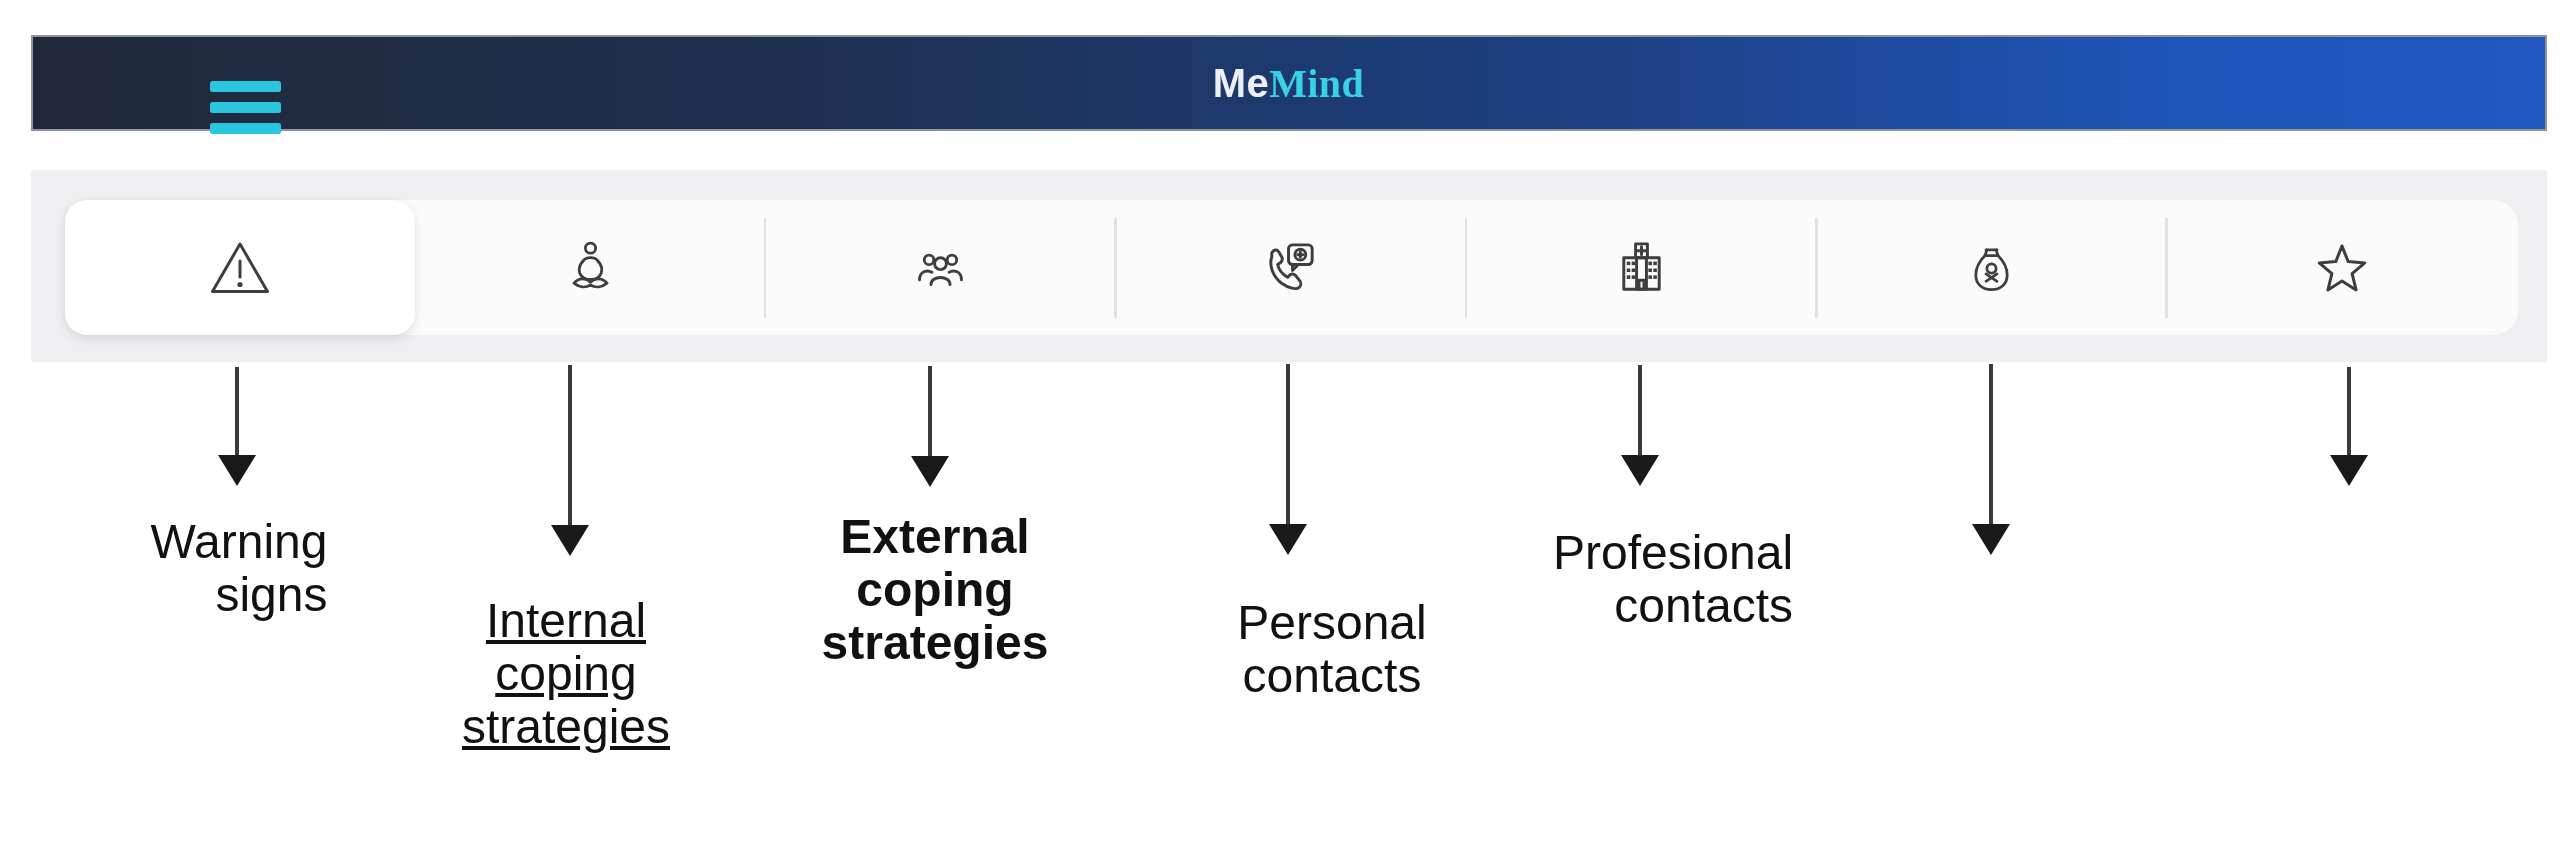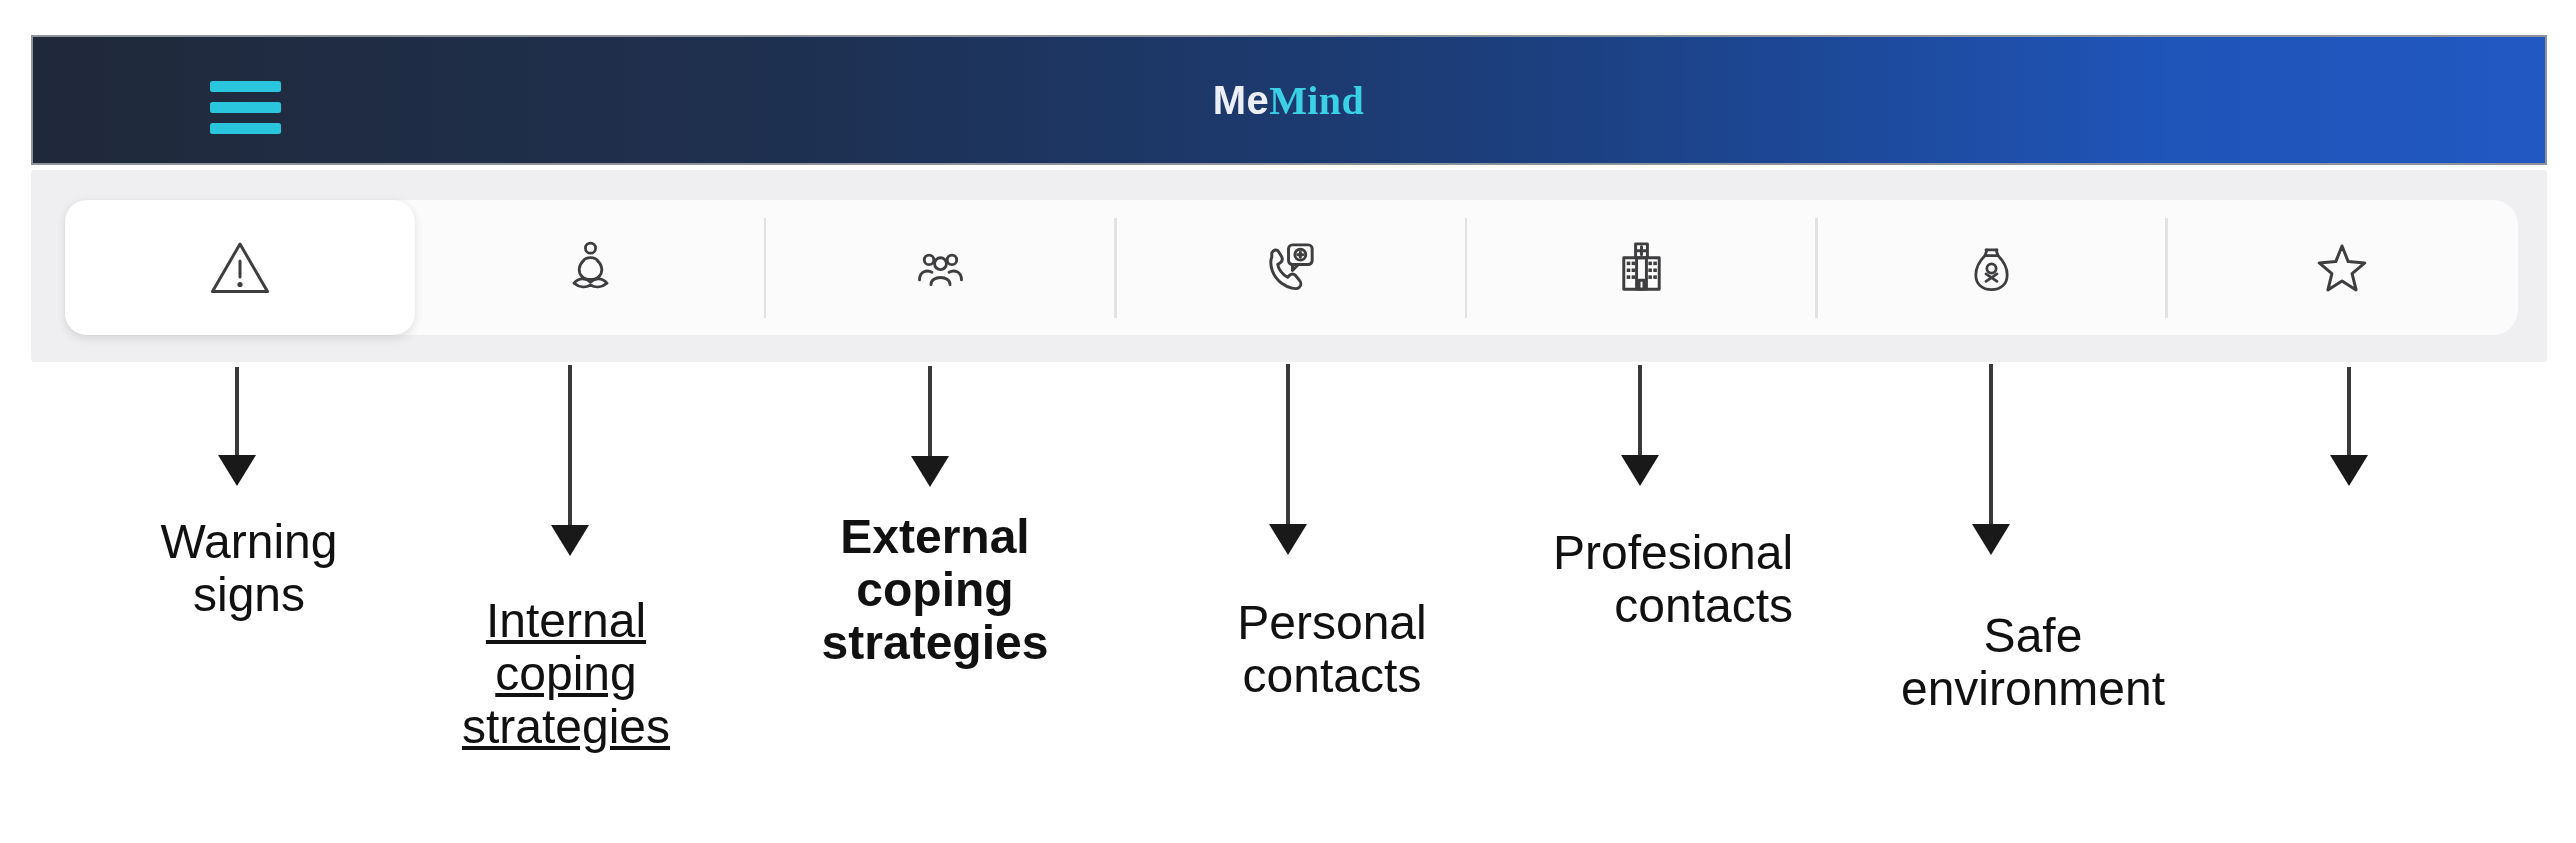--- a/index.html
+++ b/index.html
@@ -3,21 +3,21 @@
 <meta charset="utf-8">
 <style>
   html,body{margin:0;padding:0;background:#ffffff;}
   .canvas{
     position:relative;width:2576px;height:843px;background:#ffffff;
     font-family:"Liberation Sans",sans-serif;overflow:hidden;
   }
 
   
   .app-header{
-    position:absolute;left:30.5px;top:35px;width:2516px;height:130px;
+    position:absolute;left:30.5px;top:35px;width:2516px;height:96px;
     box-sizing:border-box;border:2.5px solid #8e939c;
     background:linear-gradient(90deg,#20293a 0%,#1e3050 30%,#1c3f7e 60%,#1f54b8 85%,#2158c2 100%);
   }
   .hamburger{
     position:absolute;left:177px;top:44px;width:71px;height:53px;
     display:flex;flex-direction:column;justify-content:space-between;cursor:pointer;
   }
   .hamburger span{display:block;width:71px;height:10.7px;border-radius:2.5px;background:#29c6dd;}
   .app-title{
     position:absolute;left:0;top:0;width:100%;height:100%;
@@ -67,21 +67,21 @@
   .a4{left:1288px;top:364px;} .a4 .shaft{height:161px;}
   .a5{left:1640px;top:365px;} .a5 .shaft{height:91px;}
   .a6{left:1991px;top:364px;} .a6 .shaft{height:161px;}
   .a7{left:2349px;top:367px;} .a7 .shaft{height:89px;}
 
   
   .note{
     position:absolute;transform:translateX(-50%);text-align:center;
     font-size:48px;line-height:53px;color:#111111;white-space:pre-line;
   }
-  .n1{left:249px;top:515px;}
+  .n1{left:239px;top:515px;text-align:right;}
   .n2{left:566px;top:594px;text-decoration:underline;}
   .n3{left:935px;top:510px;font-weight:bold;}
   .n4{left:1332px;top:596px;}
   .n5{left:1673px;top:526px;text-align:right;}
   .n6{left:2033px;top:609px;}
   .n7{left:2373px;top:516px;}
 </style>
 </head>
 <body>
 
@@ -231,17 +231,15 @@
   <div class="note n2">Internal
 coping
 strategies</div>
   <div class="note n3">External
 coping
 strategies</div>
   <div class="note n4">Personal
 contacts</div>
   <div class="note n5">Profesional
 contacts</div>
-  <div class="note n6">Safe
-environment</div>
 
 </div>
 
 
 </body></html>

